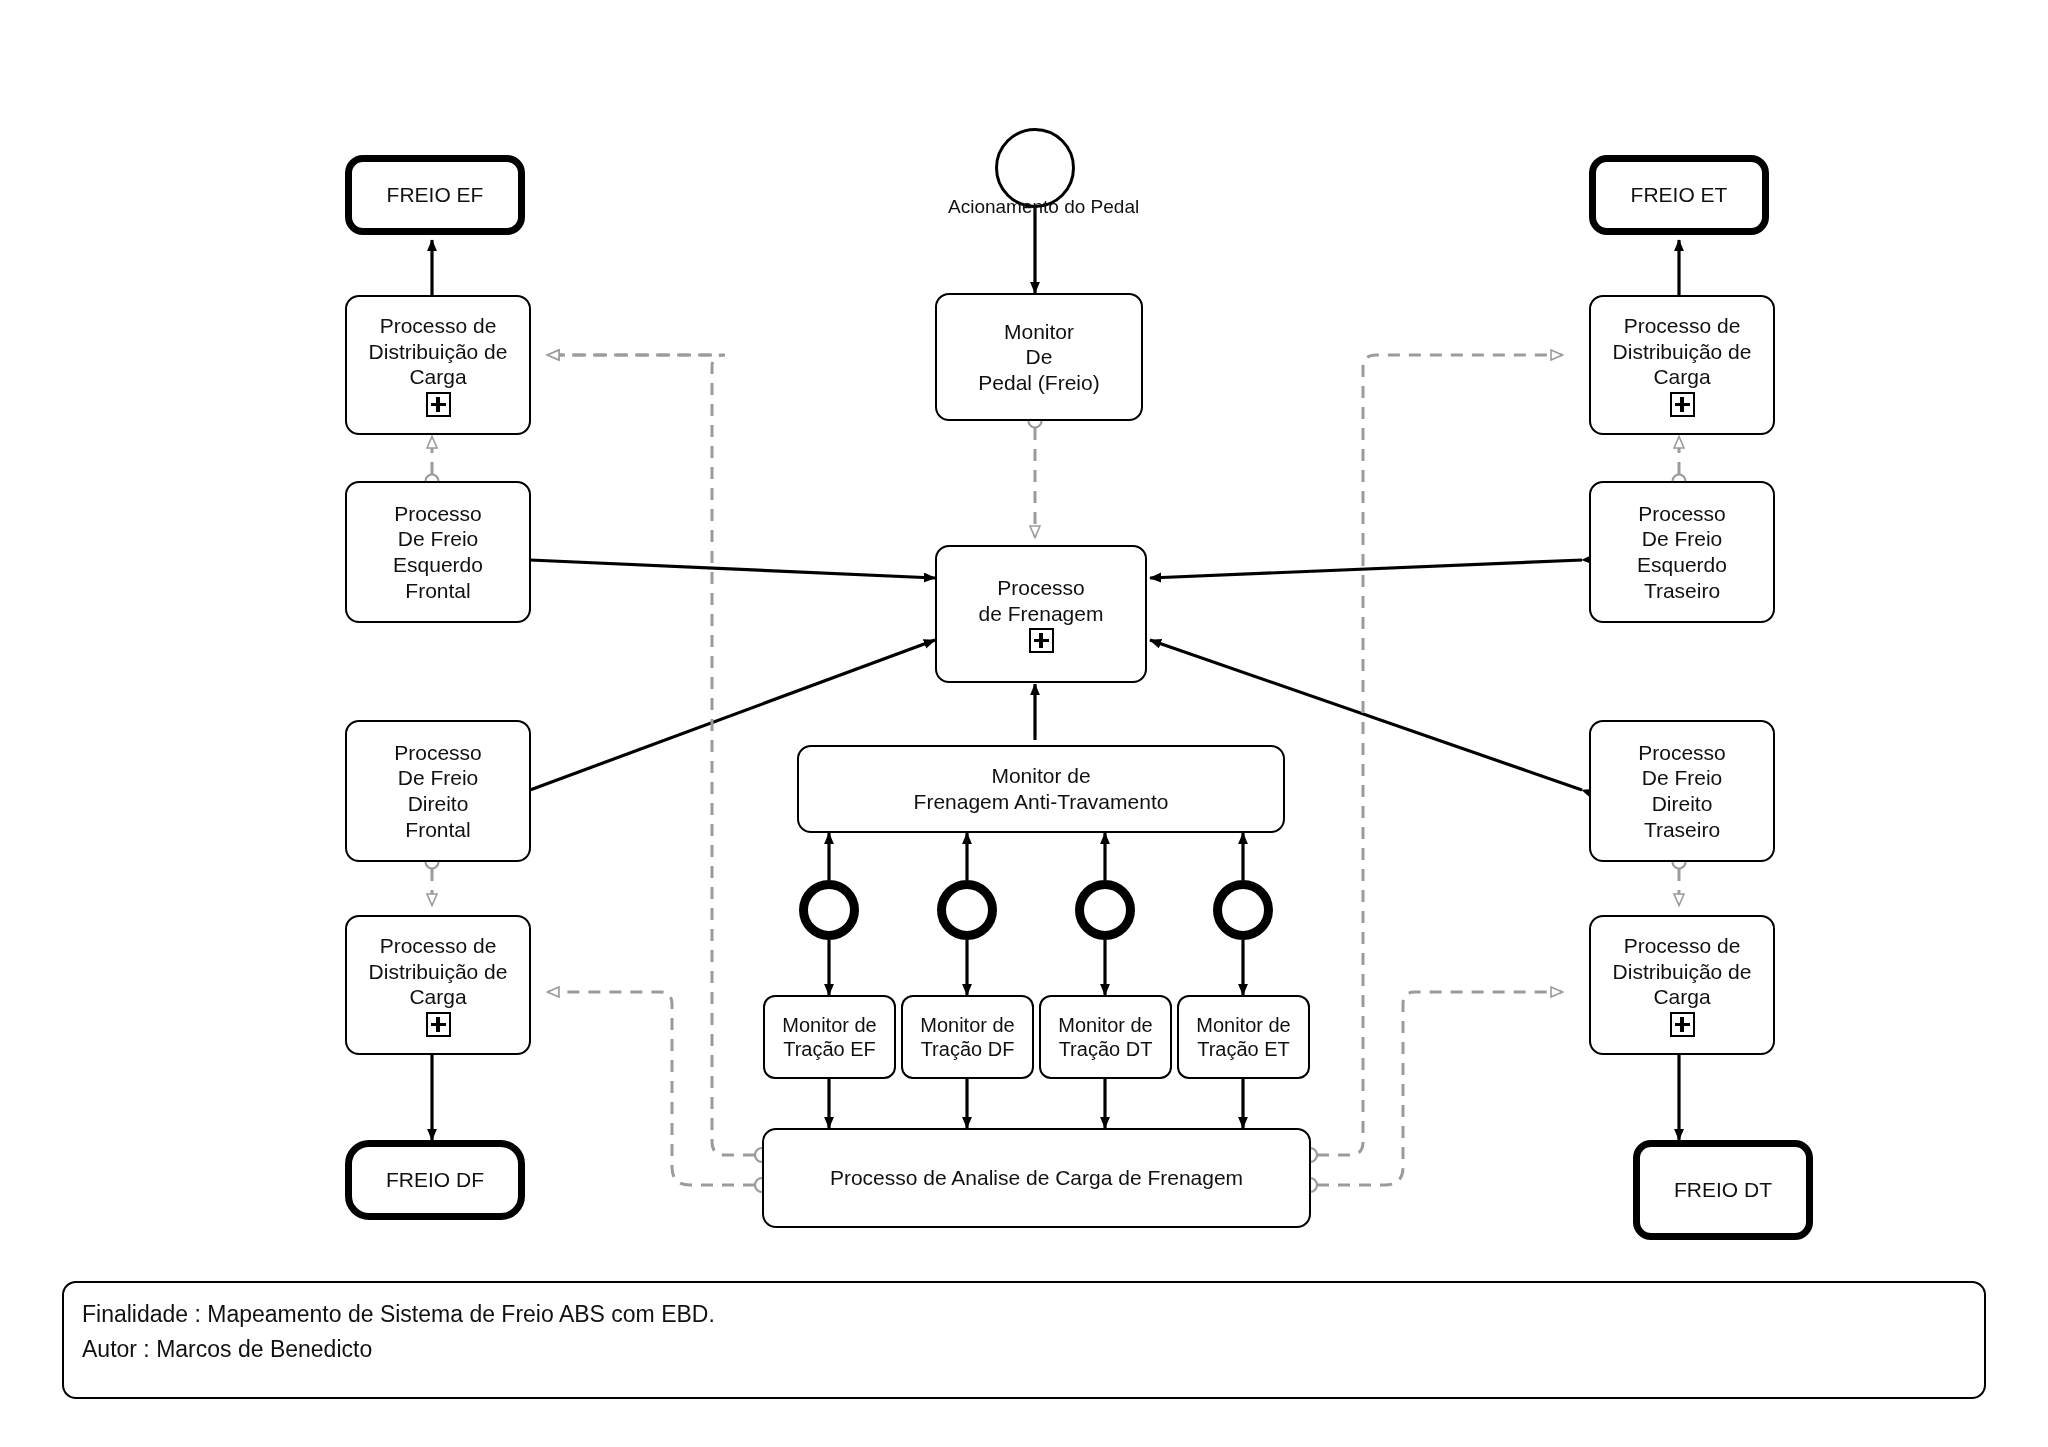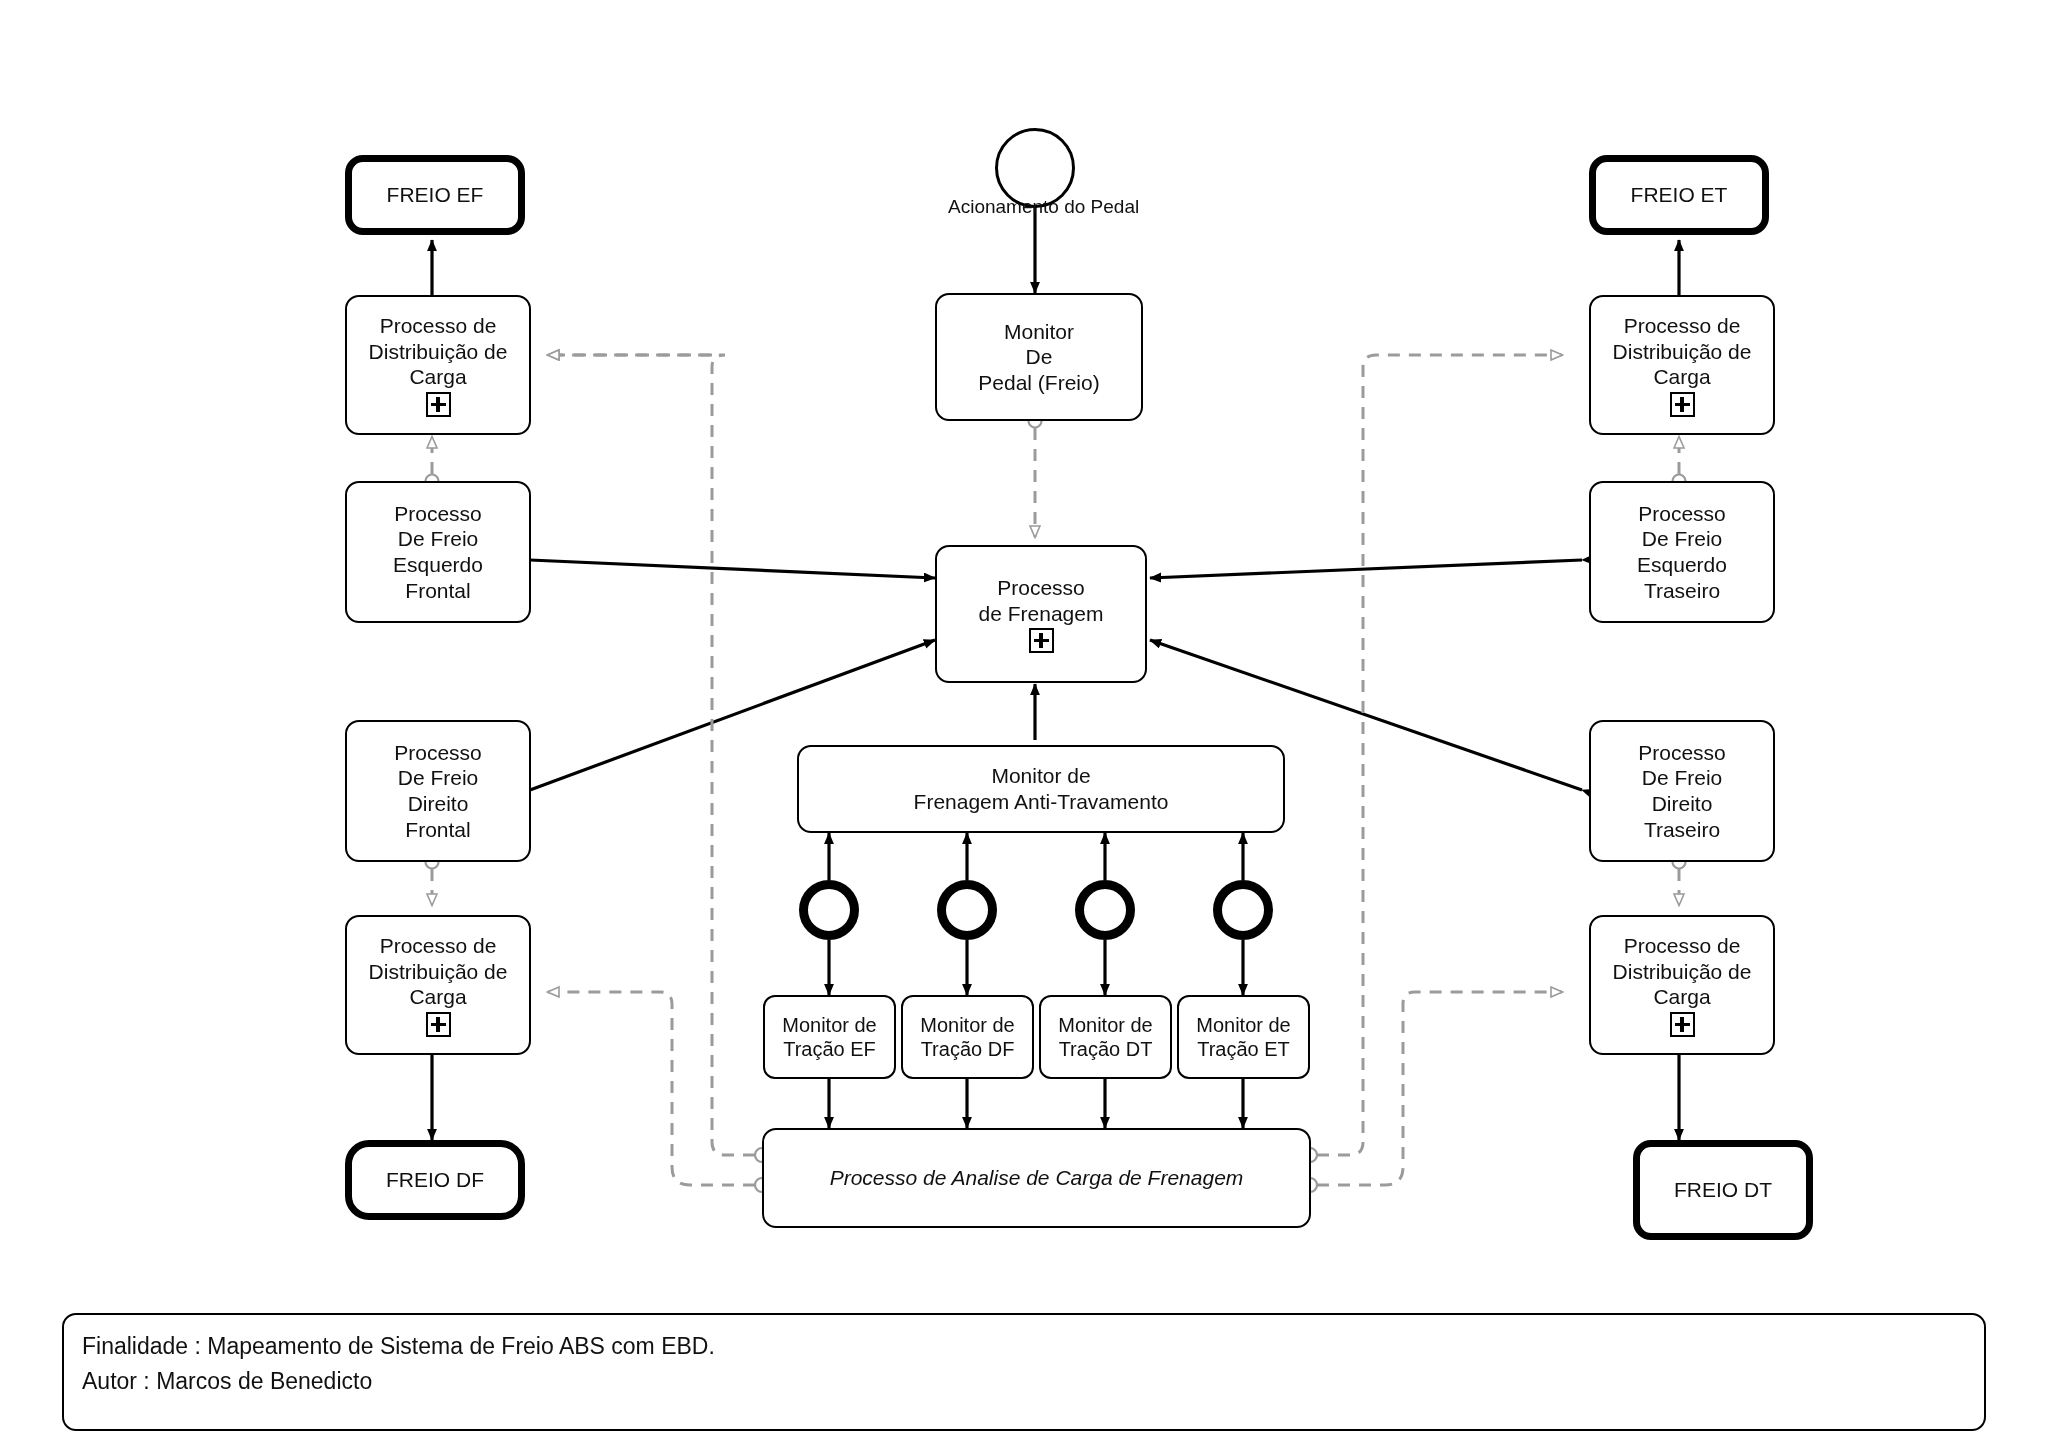--- a/index.html
+++ b/index.html
@@ -14,21 +14,21 @@
   .plusmark{width:25px;height:25px;border:2px solid #000;box-sizing:border-box;display:flex;
             align-items:center;justify-content:center;margin-top:2px;background:#fff;}
   .plusmark::before{content:"";position:absolute;width:15px;height:3.5px;background:#000;}
   .plusmark::after{content:"";position:absolute;width:3.5px;height:15px;background:#000;}
   .pluswrap{position:relative;display:flex;align-items:center;justify-content:center;}
   .evcircle{position:absolute;box-sizing:border-box;border-radius:50%;background:#fff;}
   .evcircle.thin{border:3px solid #000;}
   .evcircle.thickc{border:9px solid #000;}
   .freetext{position:absolute;font-size:19px;color:#111;white-space:nowrap;}
   .footer{position:absolute;box-sizing:border-box;background:#fff;border:2px solid #000;border-radius:14px;
-          padding:14px 18px 10px 18px;font-size:23px;line-height:1.52;color:#111;margin-top:32px;}
+          padding:14px 18px 10px 18px;font-size:23px;line-height:1.52;color:#111;}
   .footer div{white-space:nowrap;}
 </style>
 </head>
 <body>
 
 <div id="stage">
 
   <svg class="layer" viewBox="0 0 2048 1447">
     <defs>
       <marker id="arrowSolid" markerWidth="13" markerHeight="13" refX="11.2" refY="5" orient="auto" markerUnits="userSpaceOnUse">
@@ -237,21 +237,21 @@
   </div>
   <div class="node" style="left:1039px;top:995px;width:133px;height:84px;border-radius:12px;font-size:20px;">
     <span class="ln">Monitor de</span>
     <span class="ln">Tração DT</span>
   </div>
   <div class="node" style="left:1177px;top:995px;width:133px;height:84px;border-radius:12px;font-size:20px;">
     <span class="ln">Monitor de</span>
     <span class="ln">Tração ET</span>
   </div>
 
-  <div class="node" style="left:762px;top:1128px;width:549px;height:100px;font-style:italic;">
+  <div class="node" style="left:762px;top:1128px;width:549px;height:100px;">
     <span class="ln">Processo de Analise de Carga de Frenagem</span>
   </div>
 
   <div class="footer" style="left:62px;top:1281px;width:1924px;height:118px;">
     <div>Finalidade : Mapeamento de Sistema de Freio ABS com EBD.</div>
     <div>Autor : Marcos de Benedicto</div>
   </div>
 
 </div>
 

